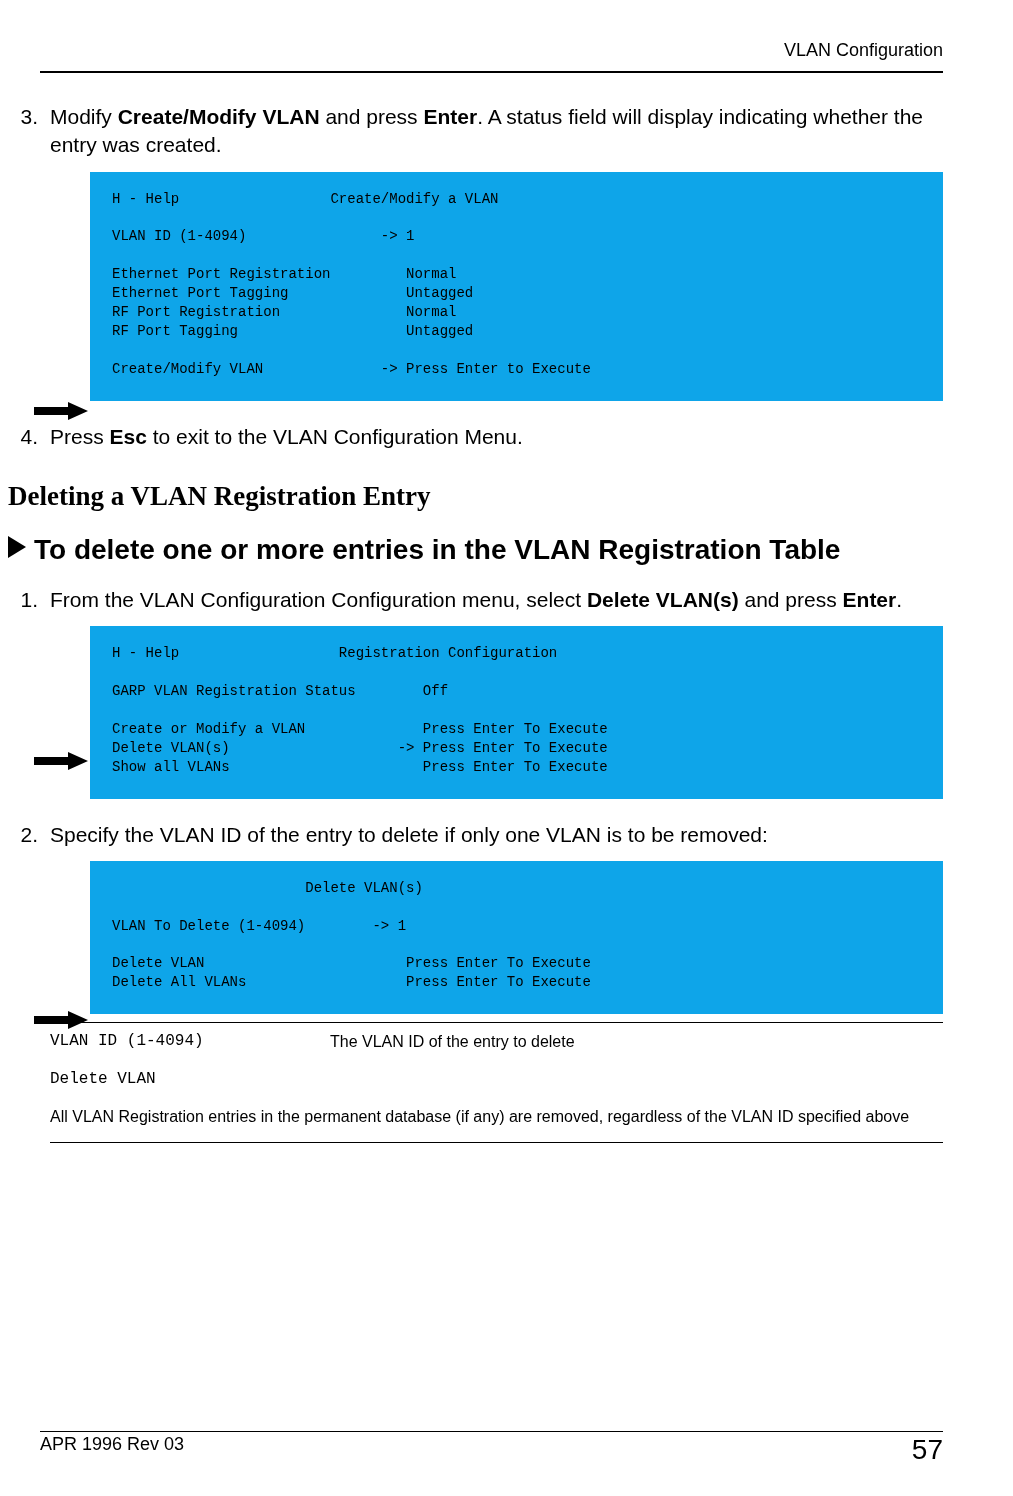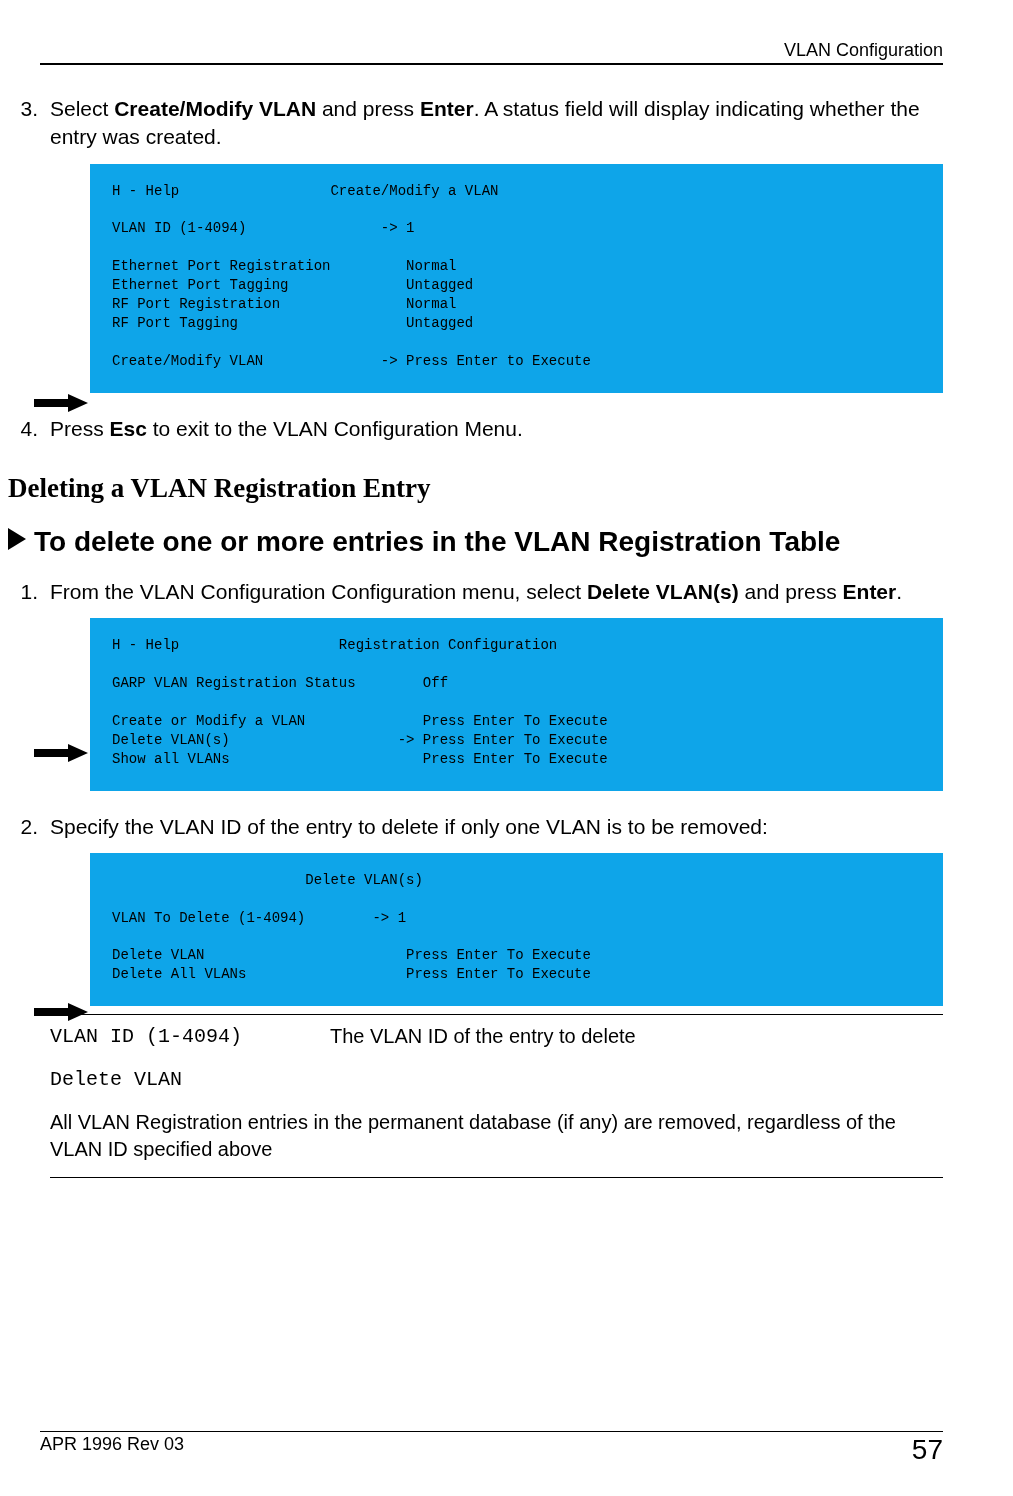--- a/index.html
+++ b/index.html
@@ -15,21 +15,21 @@
     height: 1496px;
     box-sizing: border-box;
     padding: 40px 70px 30px 0;
     position: relative;
   }
   .header {
     border-bottom: 2px solid #000;
     margin-left: 40px;
     text-align: right;
     font-size: 18px;
-    padding-bottom: 2px;
+    padding-bottom: 10px;
   }
   .content {
     padding-top: 30px;
   }
   .step {
     display: flex;
     margin-left: 10px;
     font-size: 21px;
     line-height: 1.35;
     margin-bottom: 10px;
@@ -86,21 +86,21 @@
   }
   .def-table {
     margin: 0 0 0 50px;
     border-top: 1px solid #000;
     border-bottom: 1px solid #000;
     padding: 8px 0 4px 0;
   }
   .def-row {
     display: flex;
     margin-bottom: 16px;
-    font-size: 20px;
+    font-size: 16px;
     line-height: 1.35;
   }
   .def-row:last-child { margin-bottom: 10px; }
   .def-term {
     font-family: "Courier New", Courier, monospace;
     width: 270px;
     flex: 0 0 270px;
     padding-right: 10px;
   }
   .def-desc { flex: 1; }
@@ -124,21 +124,21 @@
 <div class="page">
   <div class="header">
     <span>VLAN Configuration</span>
   </div>
 
   <div class="content">
 
     <div class="step">
       <div class="step-num">3.</div>
       <div class="step-body">
-        <span>Select </span><b>Create/Modify VLAN</b><span> and press </span><b>Enter</b><span>. A status field will display indicating whether the entry was created.</span>
+        <span>Modify </span><b>Create/Modify VLAN</b><span> and press </span><b>Enter</b><span>. A status field will display indicating whether the entry was created.</span>
       </div>
     </div>
 
     <div class="codeblock-wrap">
       <div class="codeblock">H - Help                  Create/Modify a VLAN
 
 VLAN ID (1-4094)                -&gt; 1
 
 Ethernet Port Registration         Normal
 Ethernet Port Tagging              Untagged

